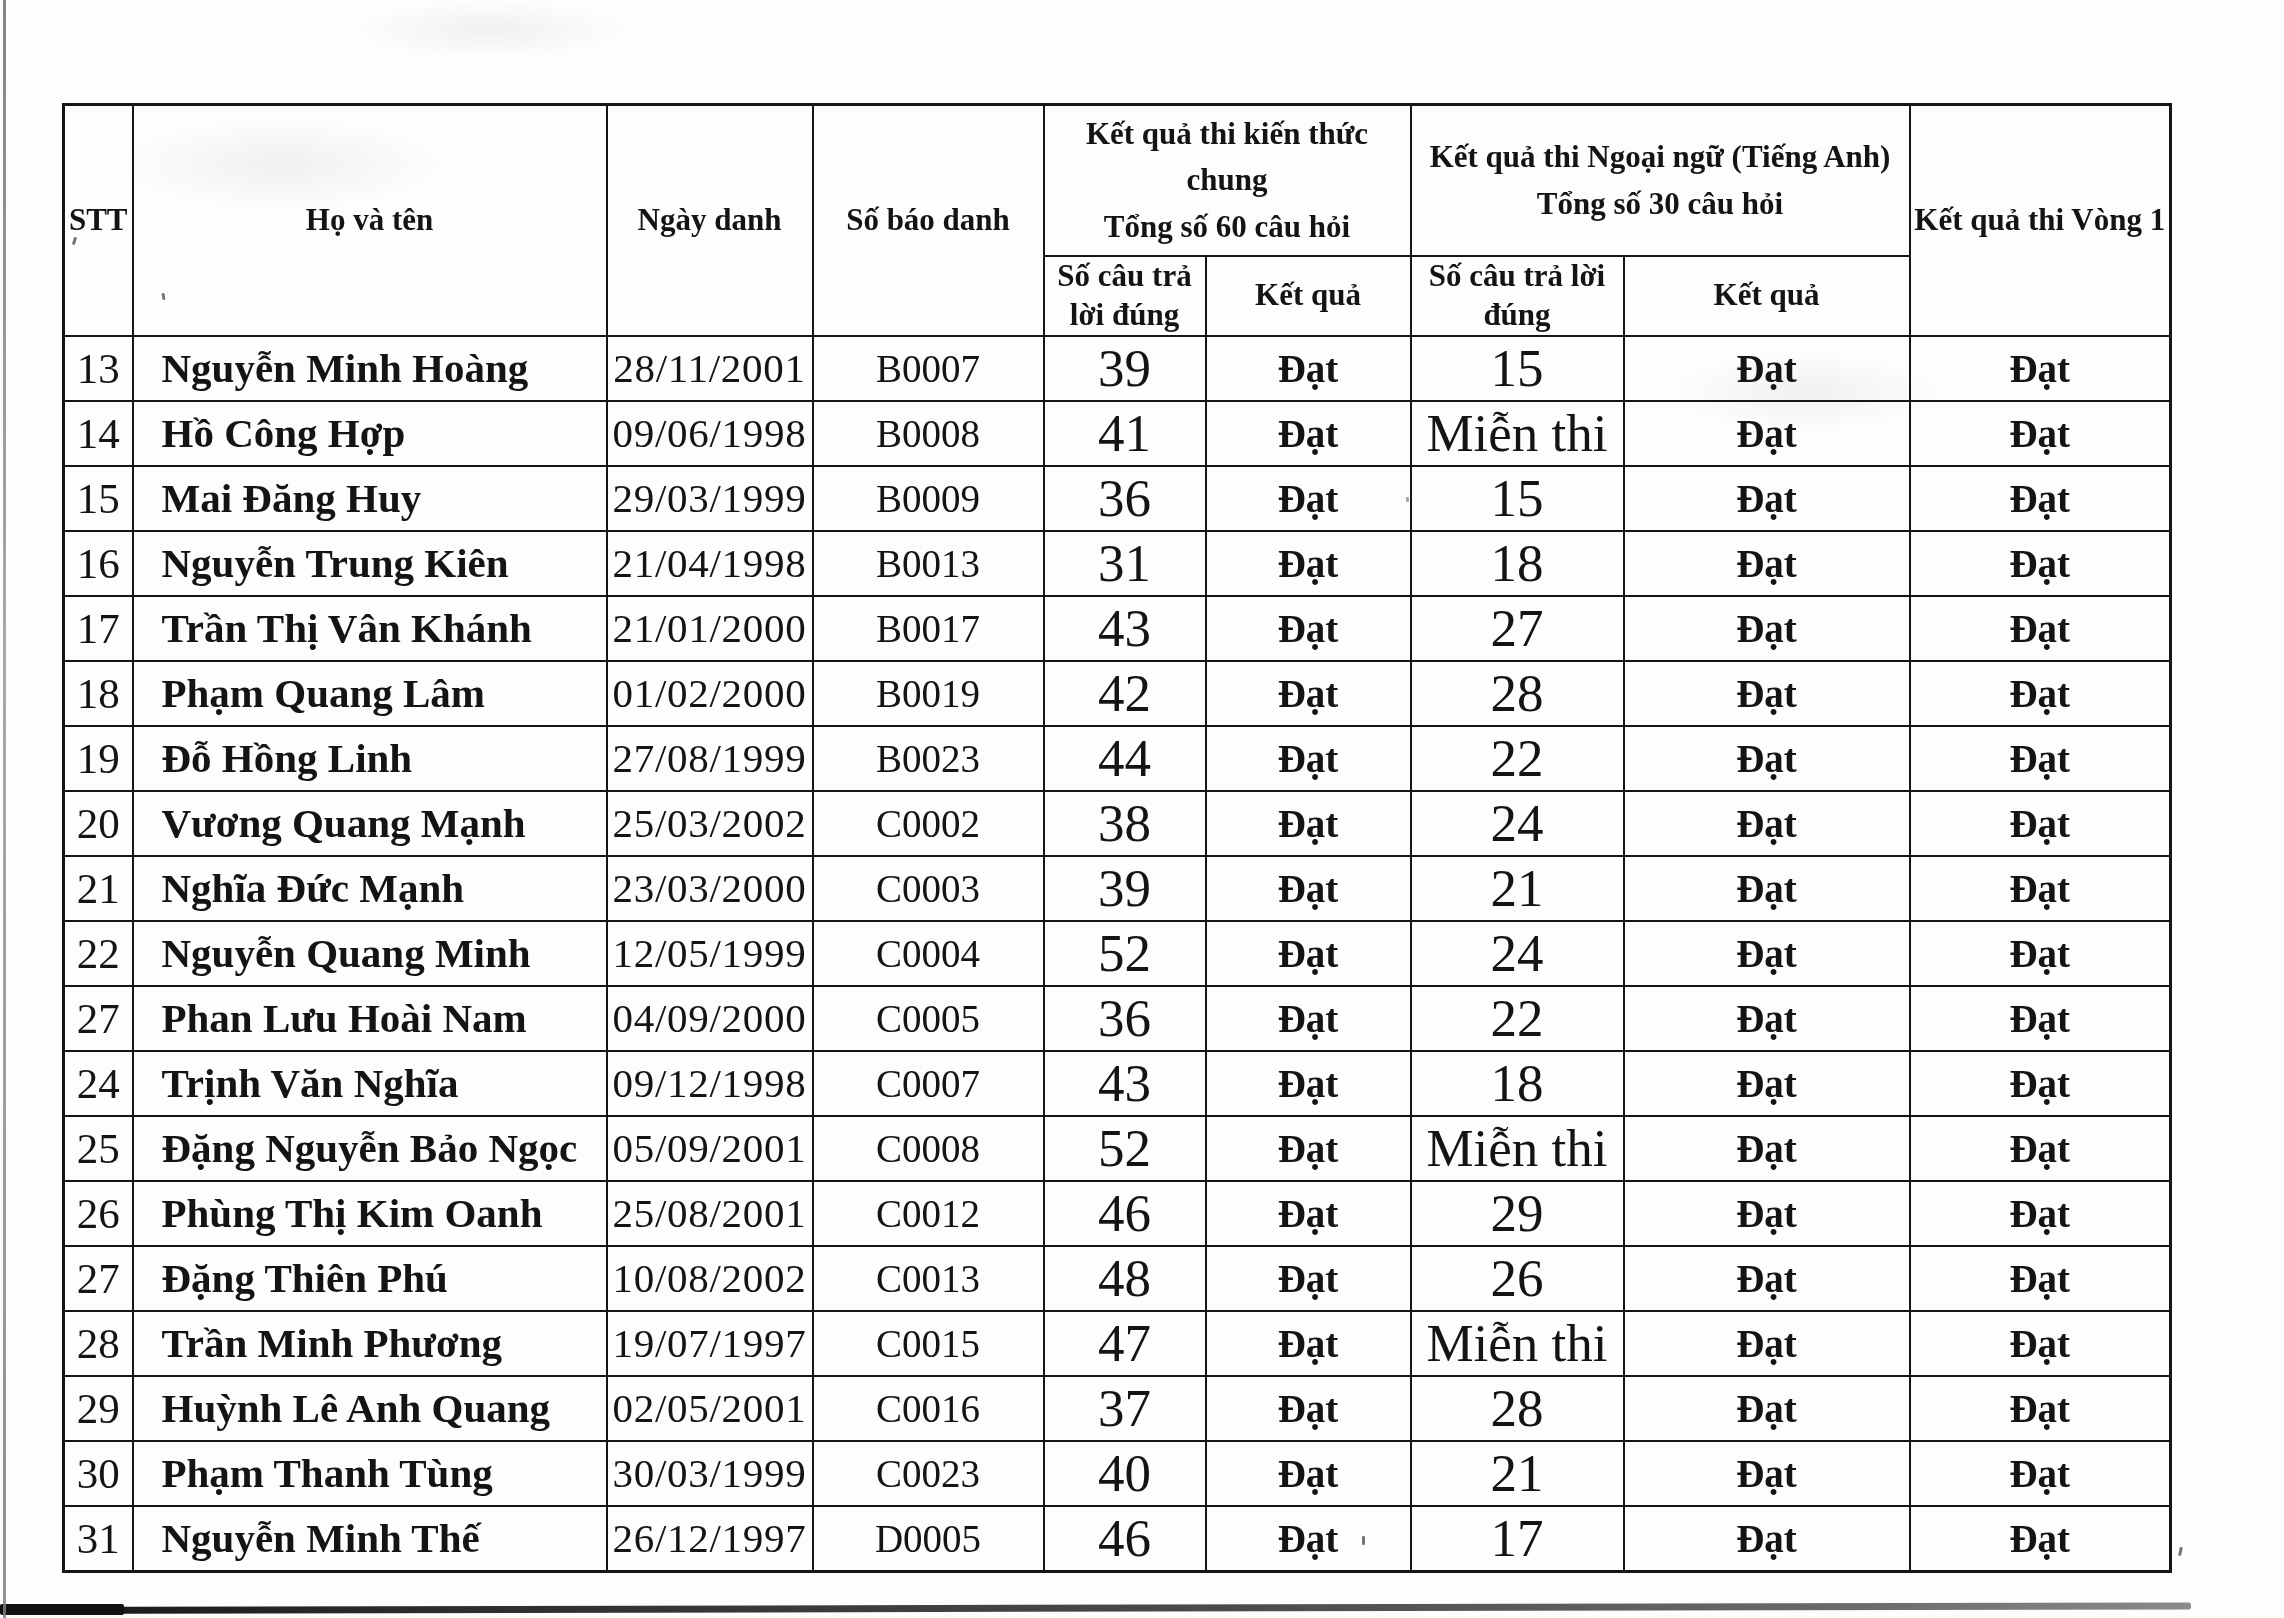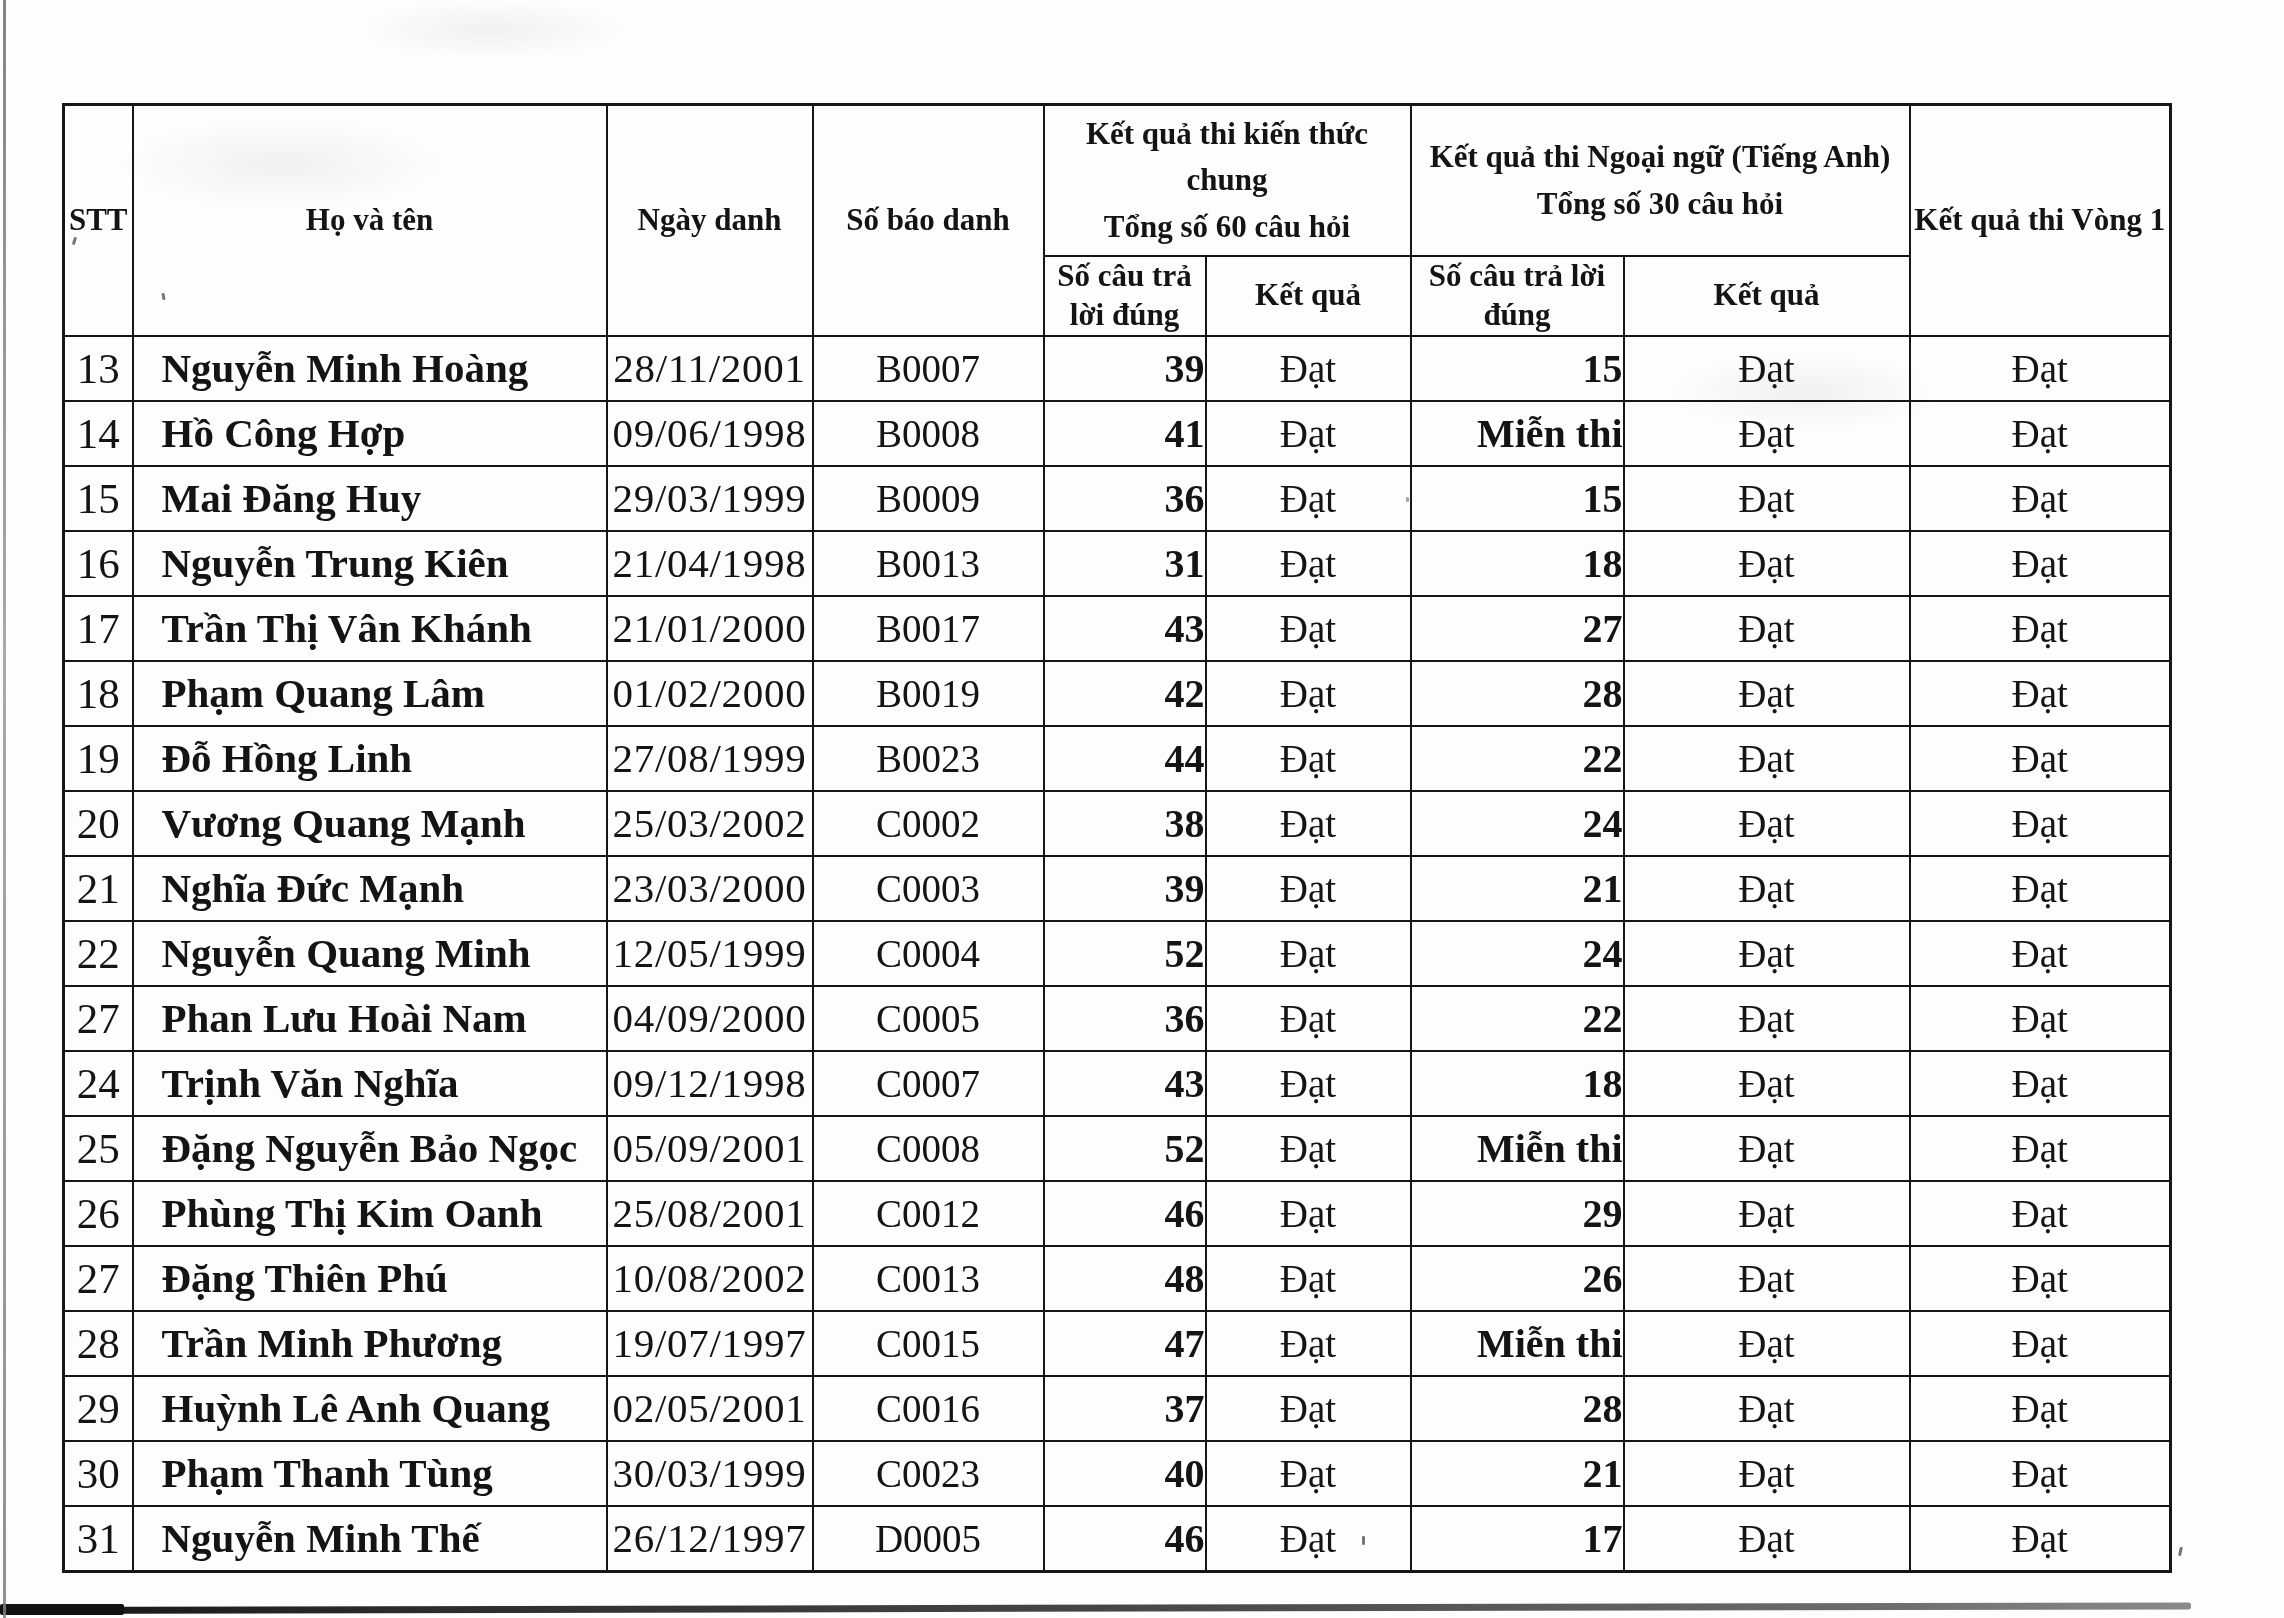--- a/index.html
+++ b/index.html
@@ -61,22 +61,22 @@
   }
   tr.group-row th { height:149px; }
   tr.sub-row  th { height:77px; line-height:1.25; padding:0 6.5px; }
   th.th-round1 { font-size:31px; }
 
   tbody td { height:63px; font-size:42px; }
   td.stt  { font-weight:normal; font-size:43px; }
   td.name { text-align:left; padding-left:28px; font-weight:bold; font-size:41px; white-space:nowrap; }
   td.dob  { font-weight:normal; font-size:41px; letter-spacing:0.7px; }
   td.sbd  { font-weight:normal; font-size:39px;margin-left:26px; }
-  td.num  { font-weight:bold; font-size:40px;text-align:right; }
-  td.res  { font-weight:normal; font-size:39px; }
+  td.num  { font-weight:normal; font-size:53px; }
+  td.res  { font-weight:bold; font-size:39px; }
 </style>
 </head>
 <body>
 
 <div class="page">
 
   <div class="smudge s1"></div>
   <div class="smudge s2"></div>
   <div class="smudge s3"></div>
 

